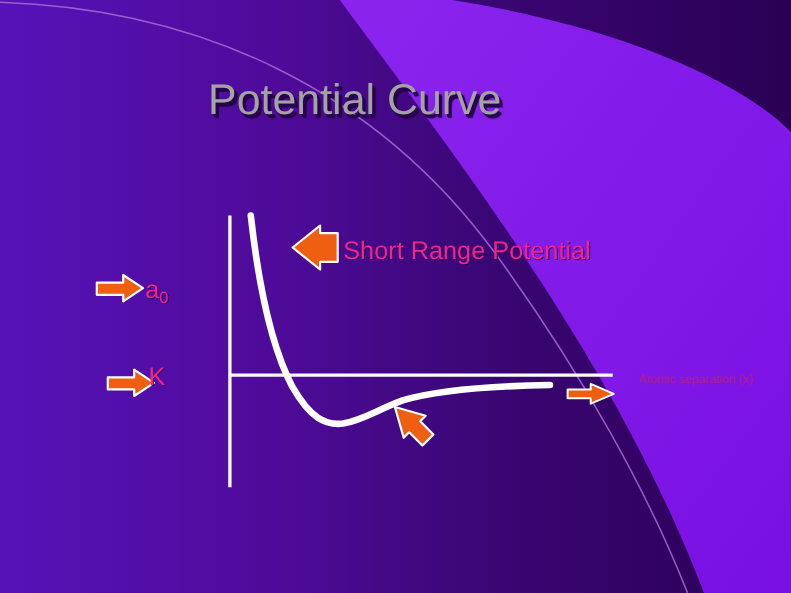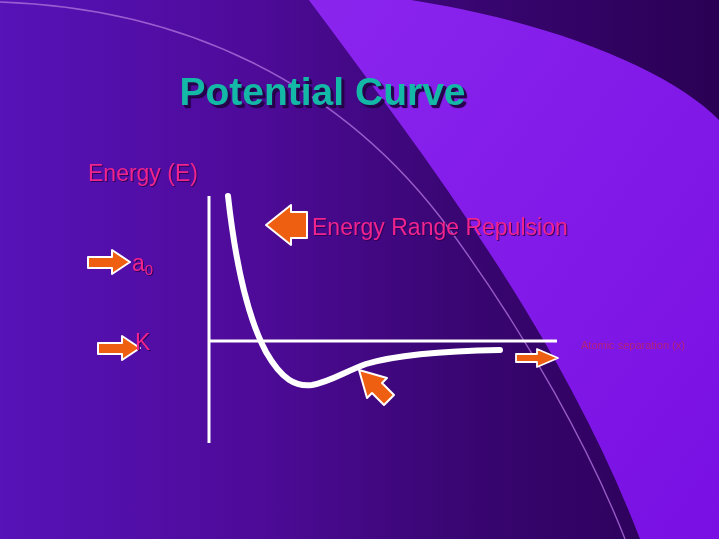--- a/index.html
+++ b/index.html
@@ -23,22 +23,22 @@
   }
 
   
   #title {
     position: absolute;
     left: 0;
     top: 70px;
     width: 645px;
     text-align: center;
     font-size: 39px;
-    font-weight: bold;
-    color: #14b8a6;
+    font-weight: normal;
+    color: #a3a3a3;
     letter-spacing: 0px;
     text-shadow: 2px 2px 0 #2a0050, 3px 3px 1px #1b0038;
     white-space: nowrap;
   }
 
   
   .pinklbl {
     position: absolute;
     color: #f0248c;
     font-size: 23px;
@@ -127,28 +127,27 @@
       <path d="M 88 257 L 88 268 L 112 268 L 112 274 L 130 262 L 112 250 L 112 257 Z" fill="#ef5f12" stroke="#ffffff" stroke-width="2" stroke-linejoin="round"></path>
     </g>
 
     <g>
       <path d="M 98 343 L 98 354 L 122 354 L 122 360 L 140 348 L 122 336 L 122 343 Z" fill="#ef5f12" stroke="#ffffff" stroke-width="2" stroke-linejoin="round"></path>
     </g>
   </svg>
 
   <div id="title">Potential Curve</div>
 
-  <div class="pinklbl" id="energy-label">Energy (E)</div>
 
 
   <div class="pinklbl" id="a0-label">
     <span>a</span><span class="sub">0</span>
   </div>
 
 
   <div class="pinklbl" id="k-label">K</div>
 
-  <div class="pinklbl" id="srr-label">Energy Range Repulsion</div>
+  <div class="pinklbl" id="srr-label">Short Range Potential</div>
 
 
   <div id="xaxis-label">Atomic separation (x)</div>
 
 </div>
 
 </body></html>

